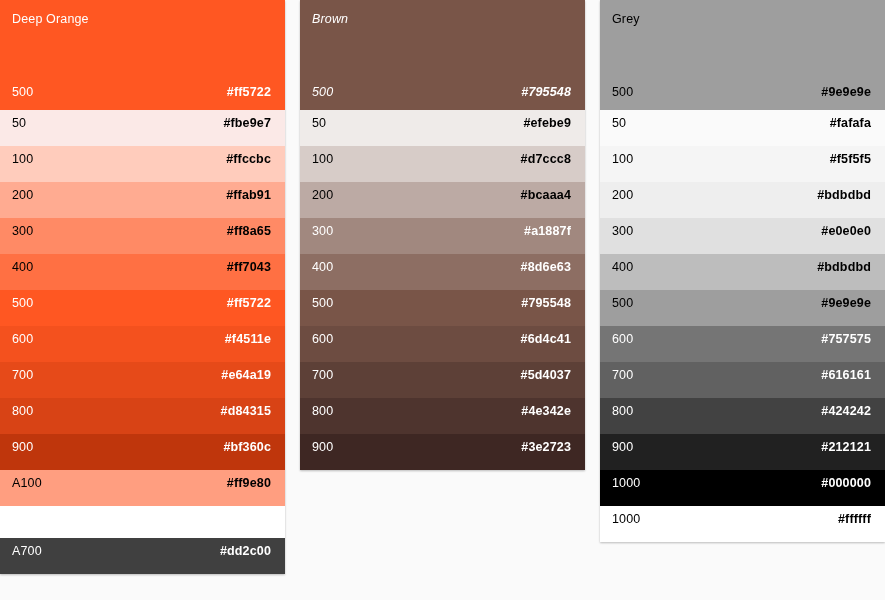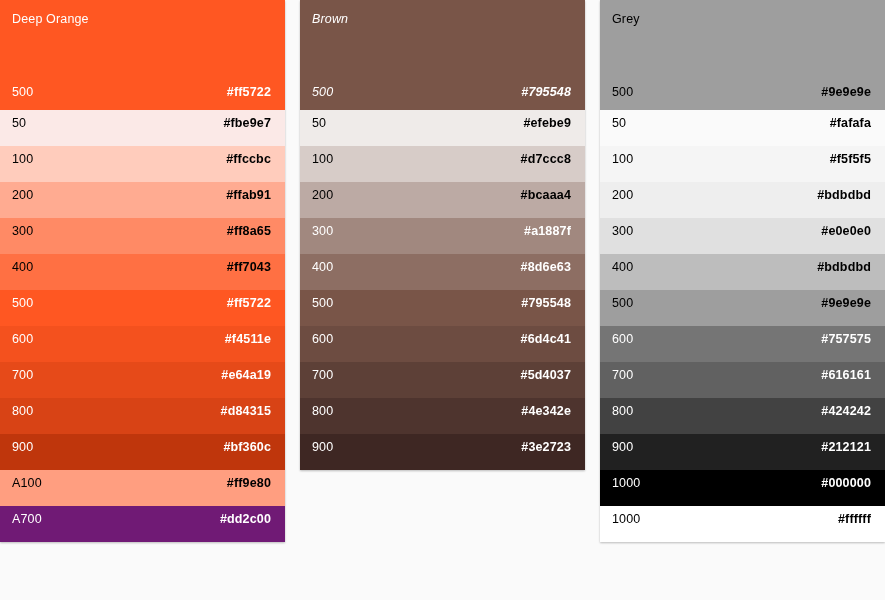--- a/index.html
+++ b/index.html
@@ -123,21 +123,21 @@
         <span class="shade-hex txt-light">#d84315</span>
       </div>
       <div class="swatch-row" style="background: rgb(191, 54, 12);">
         <span class="shade-label txt-light">900</span>
         <span class="shade-hex txt-light">#bf360c</span>
       </div>
       <div class="swatch-row" style="background: rgb(255, 158, 128);">
         <span class="shade-label txt-dark">A100</span>
         <span class="shade-hex txt-dark">#ff9e80</span>
       </div>
-      <div class="swatch-row" style="background: #701a75;">
+      <div class="swatch-row" style="background: #404040; margin-top: 32px;">
         <span class="shade-label txt-light">A700</span>
         <span class="shade-hex txt-light">#dd2c00</span>
       </div>
     </div>
     <div class="palette-card">
       <div class="card-header" style="background: rgb(121, 85, 72); font-style: italic;">
         <div class="hdr-name txt-light">Brown</div>
         <div class="hdr-row">
           <span class="shade-label txt-light">500</span>
           <span class="shade-hex txt-light">#795548</span>

